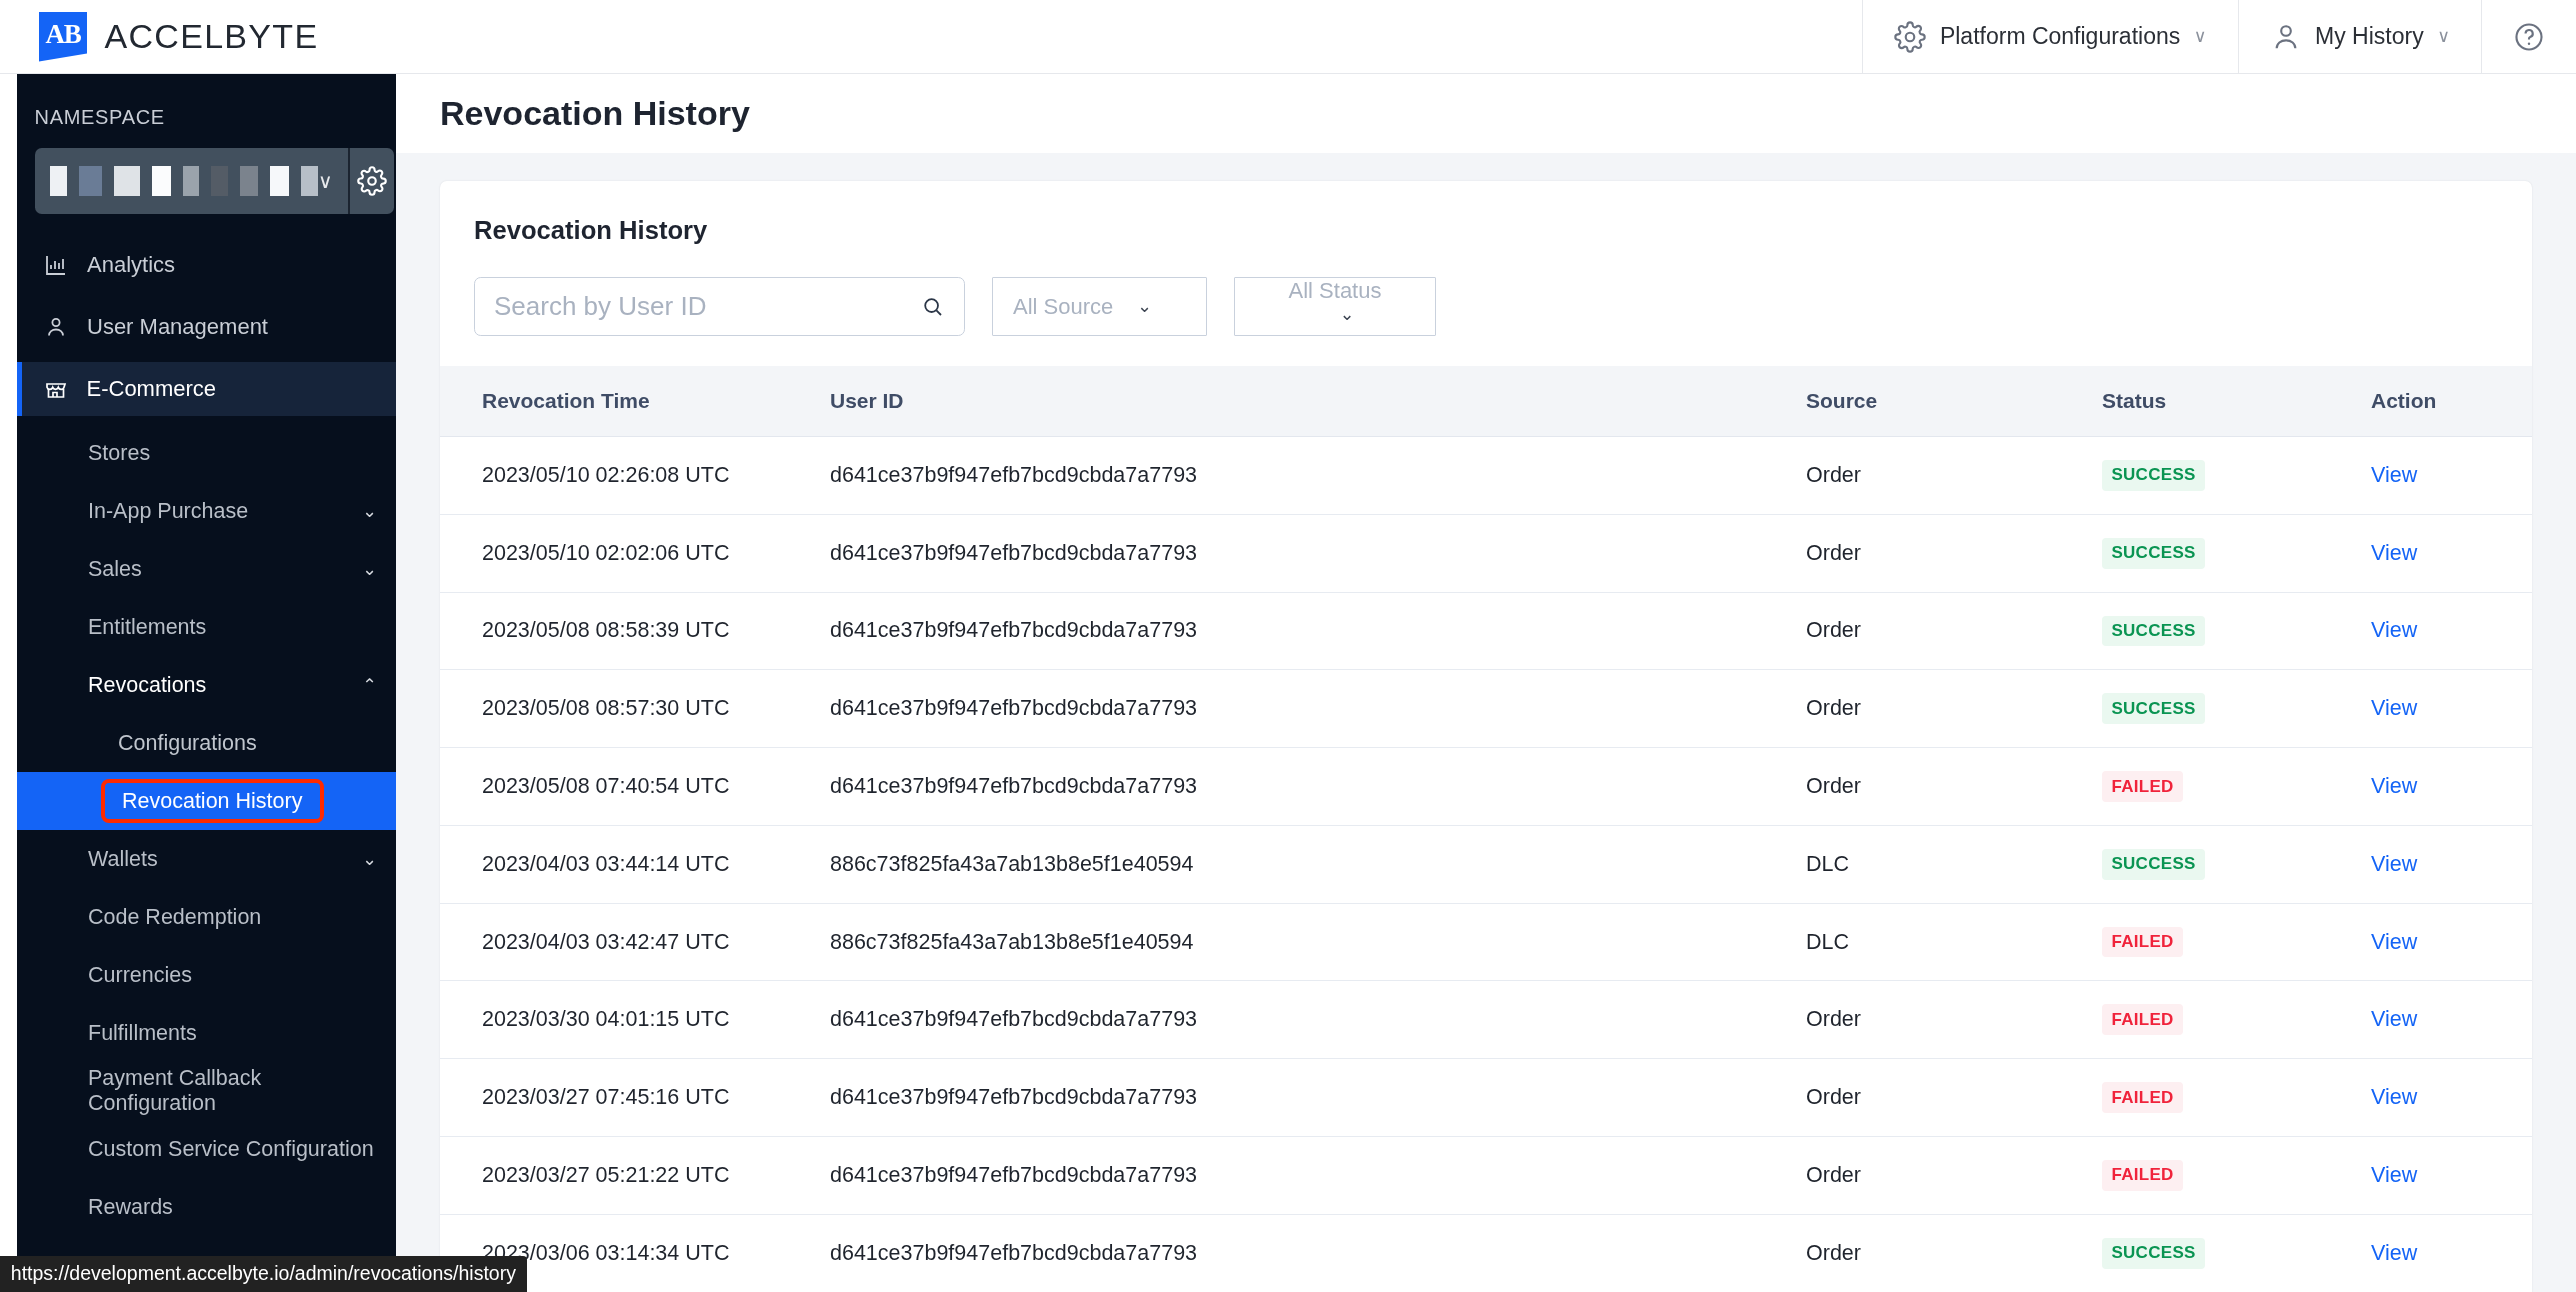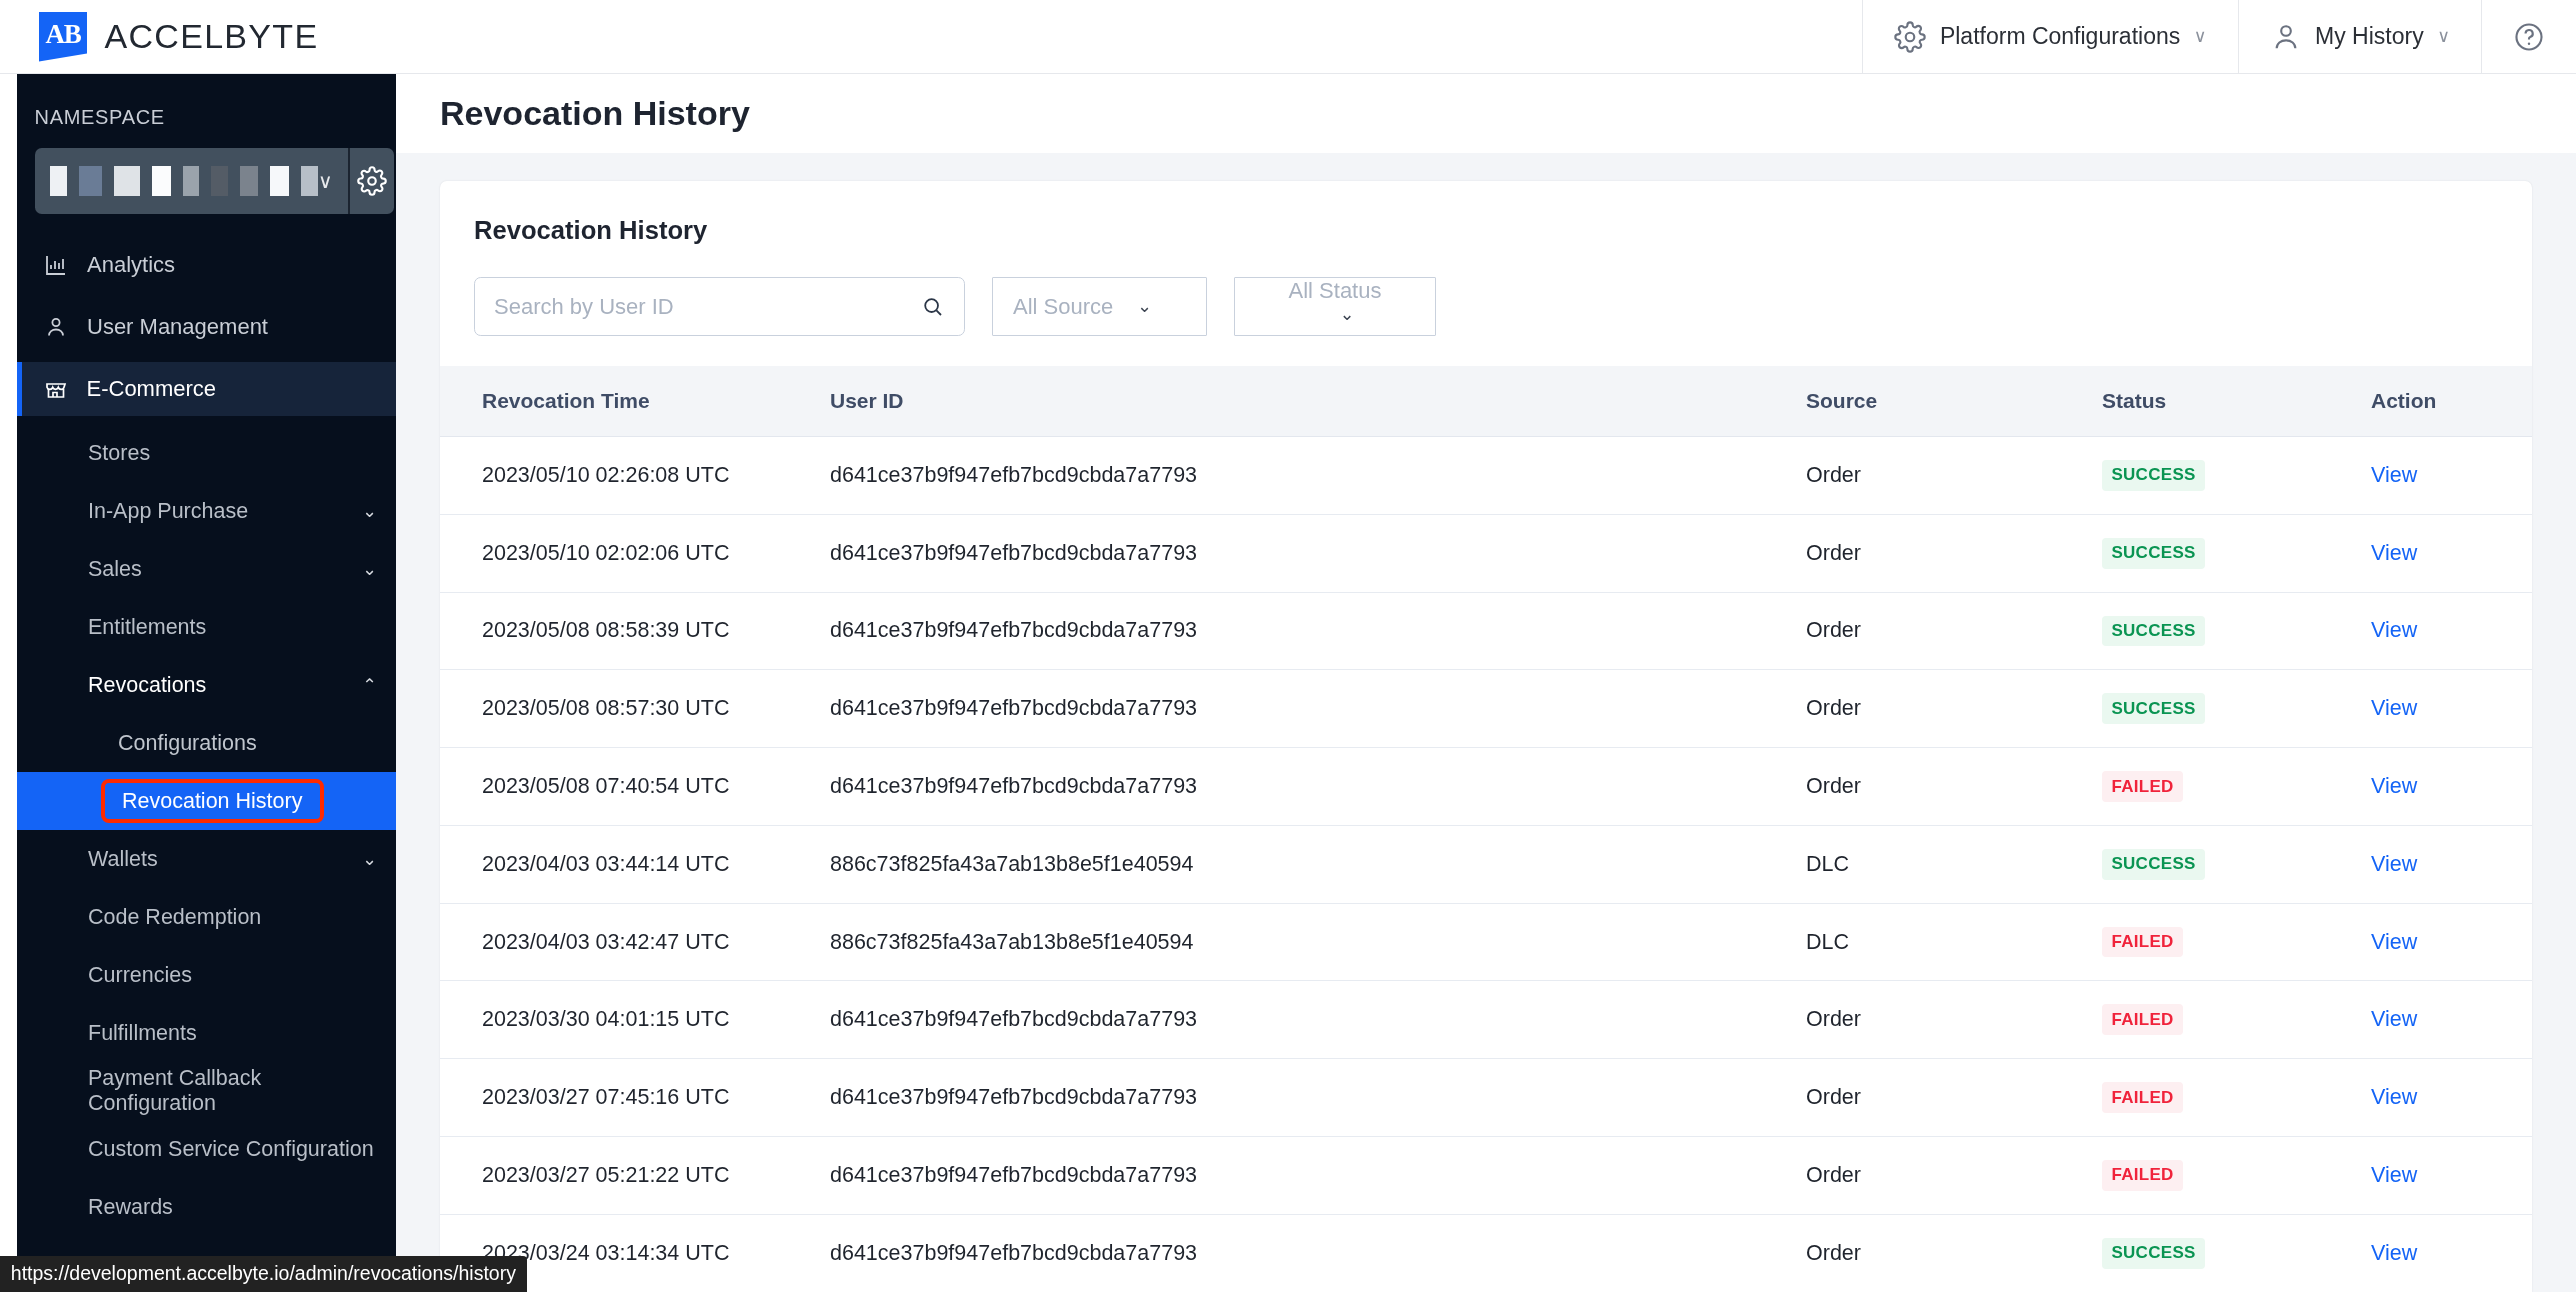--- a/index.html
+++ b/index.html
@@ -133,21 +133,21 @@
   }
   #filters { display: flex; align-items: center; gap: 27px; padding: 32px 0 30px 34px; }
   #search-wrap {
     width: 491px; height: 59px;
     border: 1.3px solid #c9d1dd; border-radius: 6.7px;
     display: flex; align-items: center; padding: 0 19px;
     background: #ffffff;
   }
   #search-input {
     flex: 1; border: none; outline: none; background: transparent;
-    font-size: 22px; color: #1d4ed8; font-family: "Liberation Sans", sans-serif;
+    font-size: 26px; color: #1d4ed8; font-family: "Liberation Sans", sans-serif;
   }
   #search-input::placeholder { color: #a9b2c0; }
   .select-box {
     height: 59px; border: 1.3px solid #c9d1dd; border-radius: 1px;
     display: flex; align-items: center; padding: 0 20px;
     font-size: 22px; color: #a9b2c0; background: #ffffff; cursor: pointer;
   }
   .select-box .chev { margin-left: 24px; color: #3d4552; font-size: 17.5px; }
   #sel-source { width: 215px; }
   #sel-status { width: 202px; flex-direction: column; }
@@ -450,21 +450,21 @@
             <td class="c-act"><a class="view-link">View</a></td>
           </tr>
           <tr>
             <td class="c-time">2023/03/27 05:21:22 UTC</td>
             <td class="c-user">d641ce37b9f947efb7bcd9cbda7a7793</td>
             <td class="c-src">Order</td>
             <td class="c-stat"><span class="badge failed">FAILED</span></td>
             <td class="c-act"><a class="view-link">View</a></td>
           </tr>
           <tr>
-            <td class="c-time">2023/03/24 03:14:34 UTC</td>
+            <td class="c-time">2023/03/06 03:14:34 UTC</td>
             <td class="c-user">d641ce37b9f947efb7bcd9cbda7a7793</td>
             <td class="c-src">Order</td>
             <td class="c-stat"><span class="badge success">SUCCESS</span></td>
             <td class="c-act"><a class="view-link">View</a></td>
           </tr>
           <tr>
             <td class="c-time">2023/03/24 03:13:08 UTC</td>
             <td class="c-user">d641ce37b9f947efb7bcd9cbda7a7793</td>
             <td class="c-src">Order</td>
             <td class="c-stat"></td>

